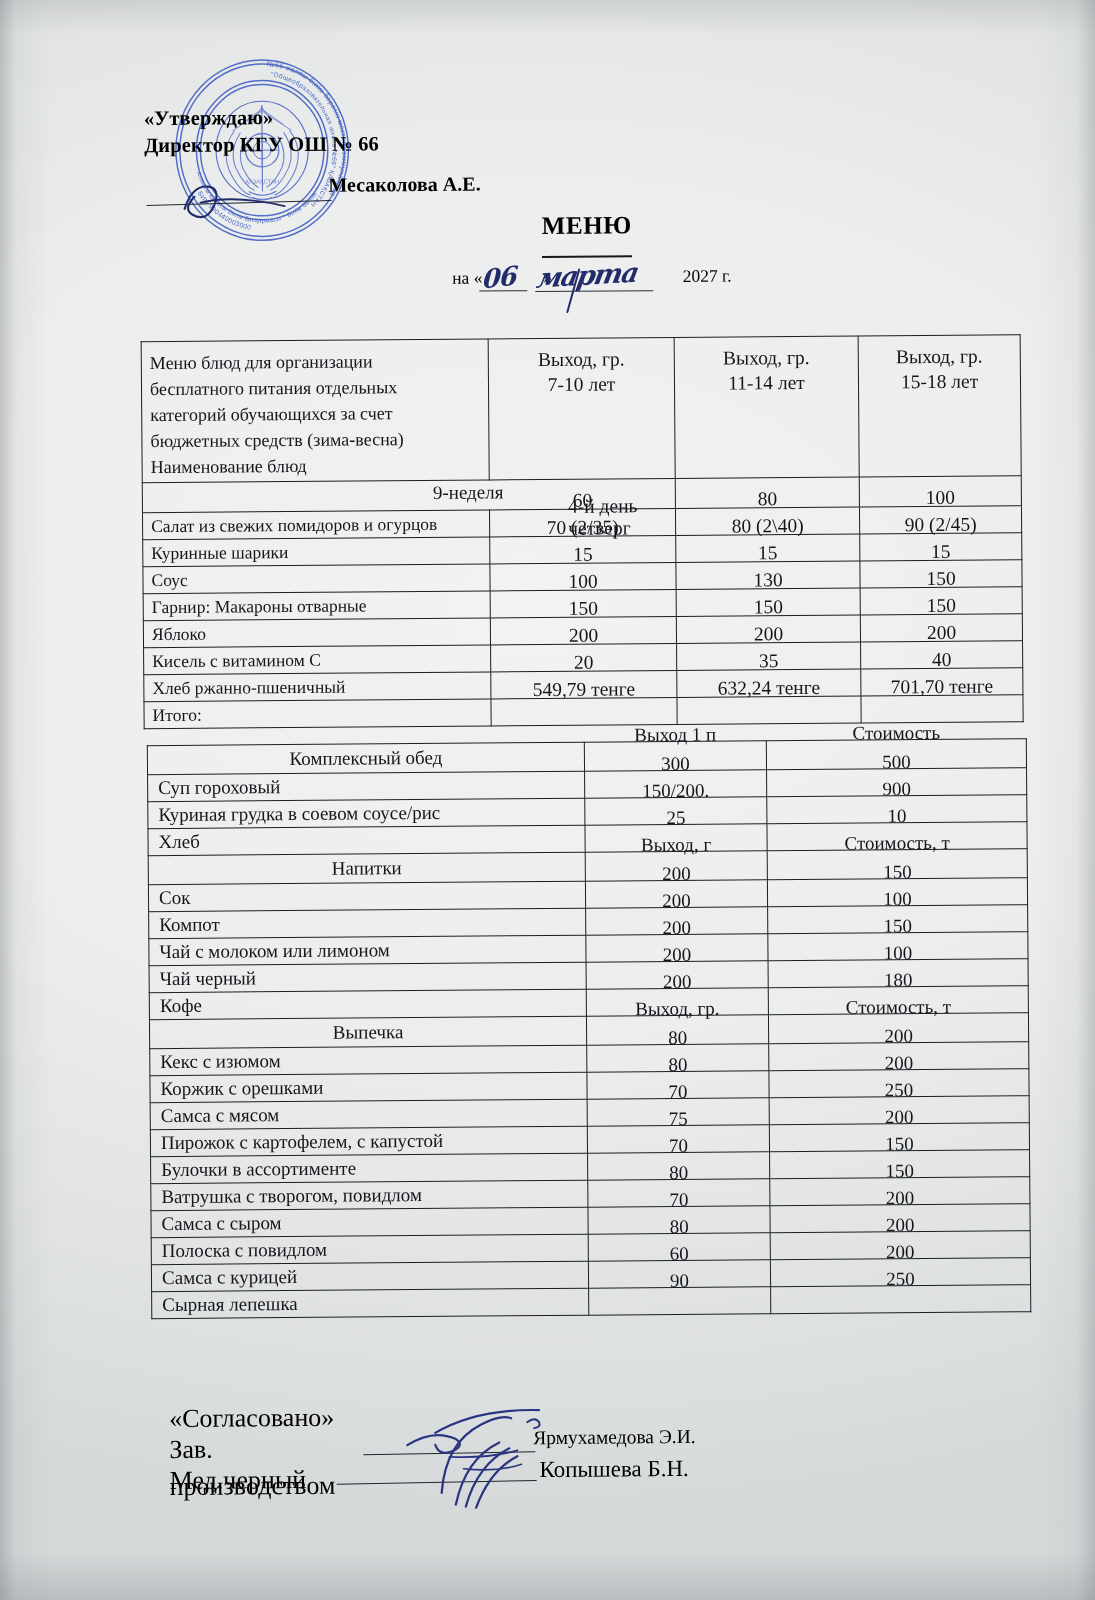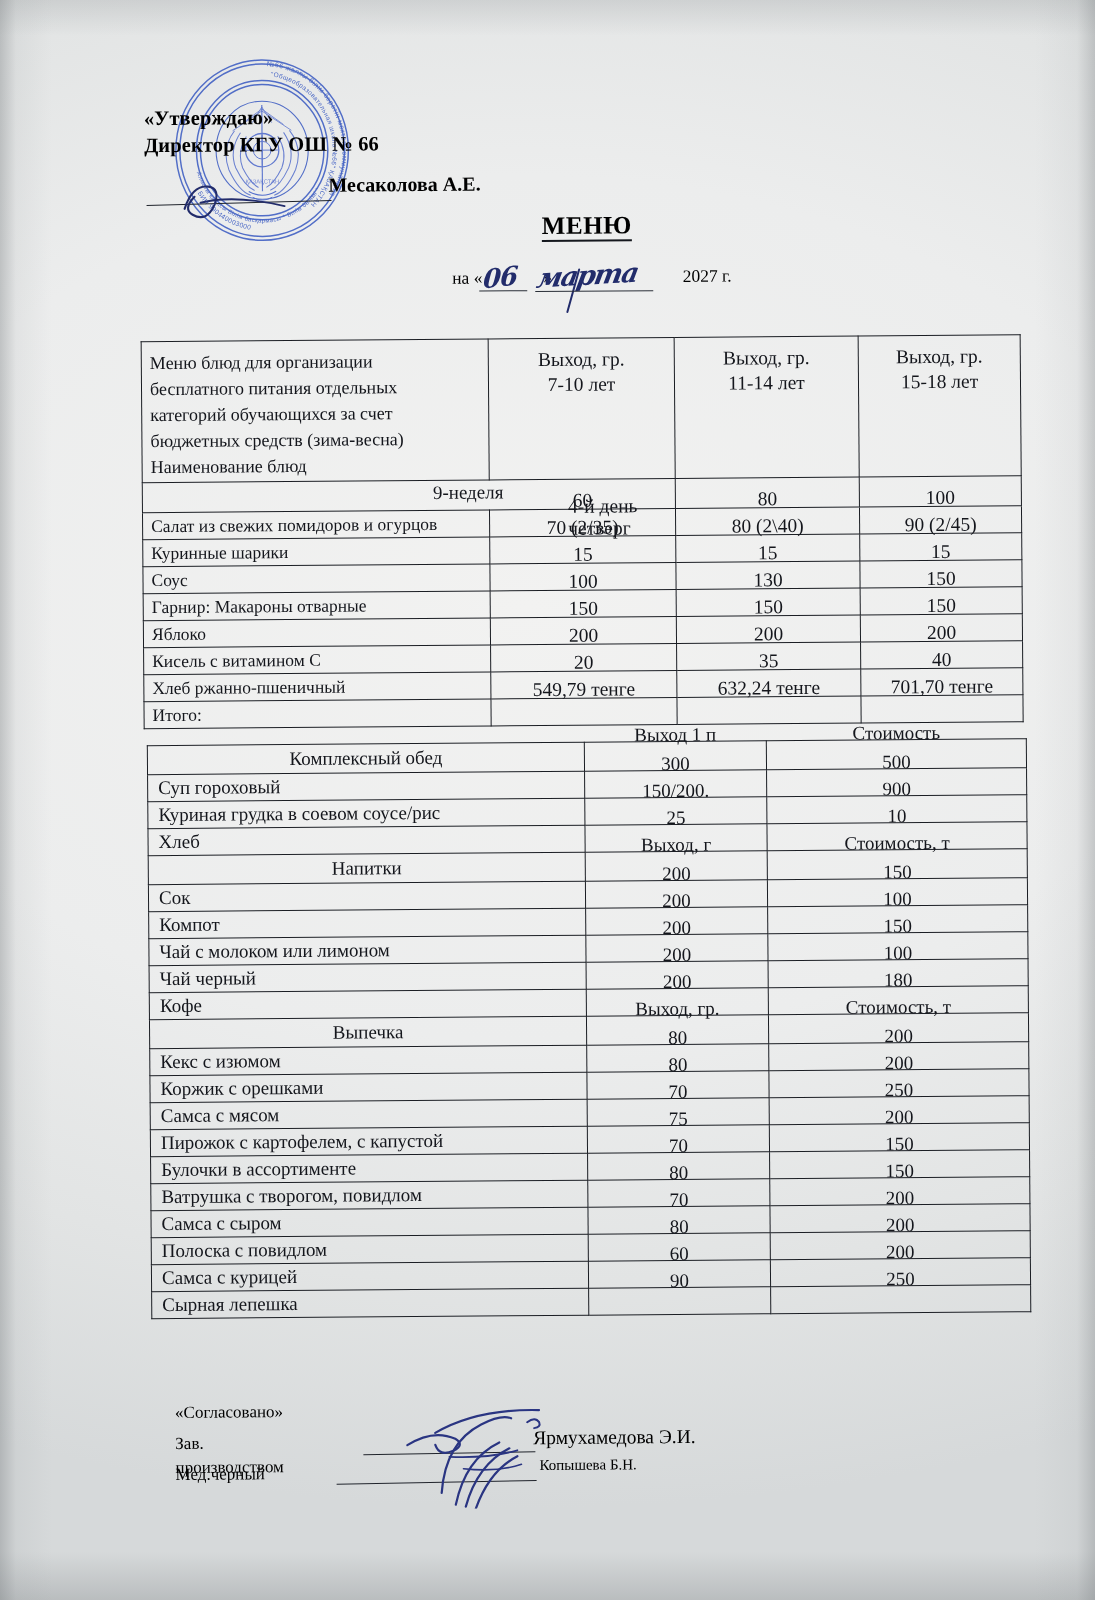--- a/index.html
+++ b/index.html
@@ -31,21 +31,21 @@
     transform: rotate(-0.45deg);
     transform-origin: 50% 40%;
   }
 
   
   #approve-block { position:absolute; left:148px; top:102px; font-size:20.5px; font-weight:bold; line-height:1.30; letter-spacing:.1px; }
   #approve-block div { white-space:nowrap; }
   #director-name { position:absolute; left:332px; top:172px; font-size:20px; font-weight:bold; }
   #sig-line-dir { position:absolute; left:150px; top:200px; width:185px; height:0; border-top:1.6px solid #20242c; transform:rotate(-1.1deg); }
   #doc-title { position:absolute; left:545px; top:212px; font-size:25px; font-weight:bold; letter-spacing:.6px; }
-  #doc-title span { border-bottom:2.2px solid #15181e; padding-bottom:1px; }
+  #doc-title span { border-bottom:2.2px solid #15181e; padding-bottom:17px; }
   #date-line { position:absolute; left:455px; top:267px; font-size:17.5px; }
   #date-day-ul { position:absolute; left:482px; top:290px; width:48px; border-top:1.4px solid #2a2f38; }
   #date-month-ul { position:absolute; left:538px; top:291px; width:118px; border-top:1.4px solid #2a2f38; }
 
   
   .hand { font-family:"DejaVu Serif", serif; color:#222c6b; font-style:italic; font-weight:bold; }
   #hand-day { position:absolute; left:486px; top:262px; font-size:26px; transform:rotate(-6deg) skewX(-10deg); letter-spacing:-1px; }
   #hand-month { position:absolute; left:540px; top:260px; font-size:27px; transform:rotate(-3deg) skewX(-14deg); letter-spacing:-1.5px; }
   #hand-month-tail{ position:absolute; left:575px; top:268px; width:2.4px; height:46px;
      background:#222c6b; transform:rotate(16deg); border-radius:2px; }
@@ -72,25 +72,25 @@
   #t1 td.dish { font-size:17.5px; padding:3px 6px 2px 8px; line-height:1.15; }
   #t1 td.num { text-align:center; font-size:19.5px; padding:2px 4px; }
 
   
   #t2 td { font-size:19px; }
   #t2 .sect { text-align:center; padding:3px 4px; }
   #t2 .item { text-align:left; padding:2px 4px 2px 10px; }
   #t2 .v { text-align:center; padding:2px 4px; }
 
   
-  #footer { position:absolute; left:169px; top:1398px; font-size:17px; line-height:1.42; }
+  #footer { position:absolute; left:163px; top:1398px; font-size:26px; line-height:1.42; }
   #footer .row { position:relative; height:31px; }
   #footer .lbl { position:absolute; left:0; top:0; }
   #foot-name1 { position:absolute; left:527px; top:1427px; font-size:19.5px; }
-  #foot-name2 { position:absolute; left:533px; top:1457px; font-size:15px; }
+  #foot-name2 { position:absolute; left:533px; top:1457px; font-size:23px; }
   #fl1 { position:absolute; left:357px; top:1452px; width:172px; border-top:1.5px solid #20242c; transform:rotate(-.6deg); }
   #fl2 { position:absolute; left:330px; top:1481px; width:200px; border-top:1.5px solid #20242c; transform:rotate(-.6deg); }
   #foot-sign { position:absolute; left:395px; top:1398px; width:180px; height:110px; }
 </style>
 </head>
 <body>
 
 <div id="page">
  <div id="paper-tilt">
 

